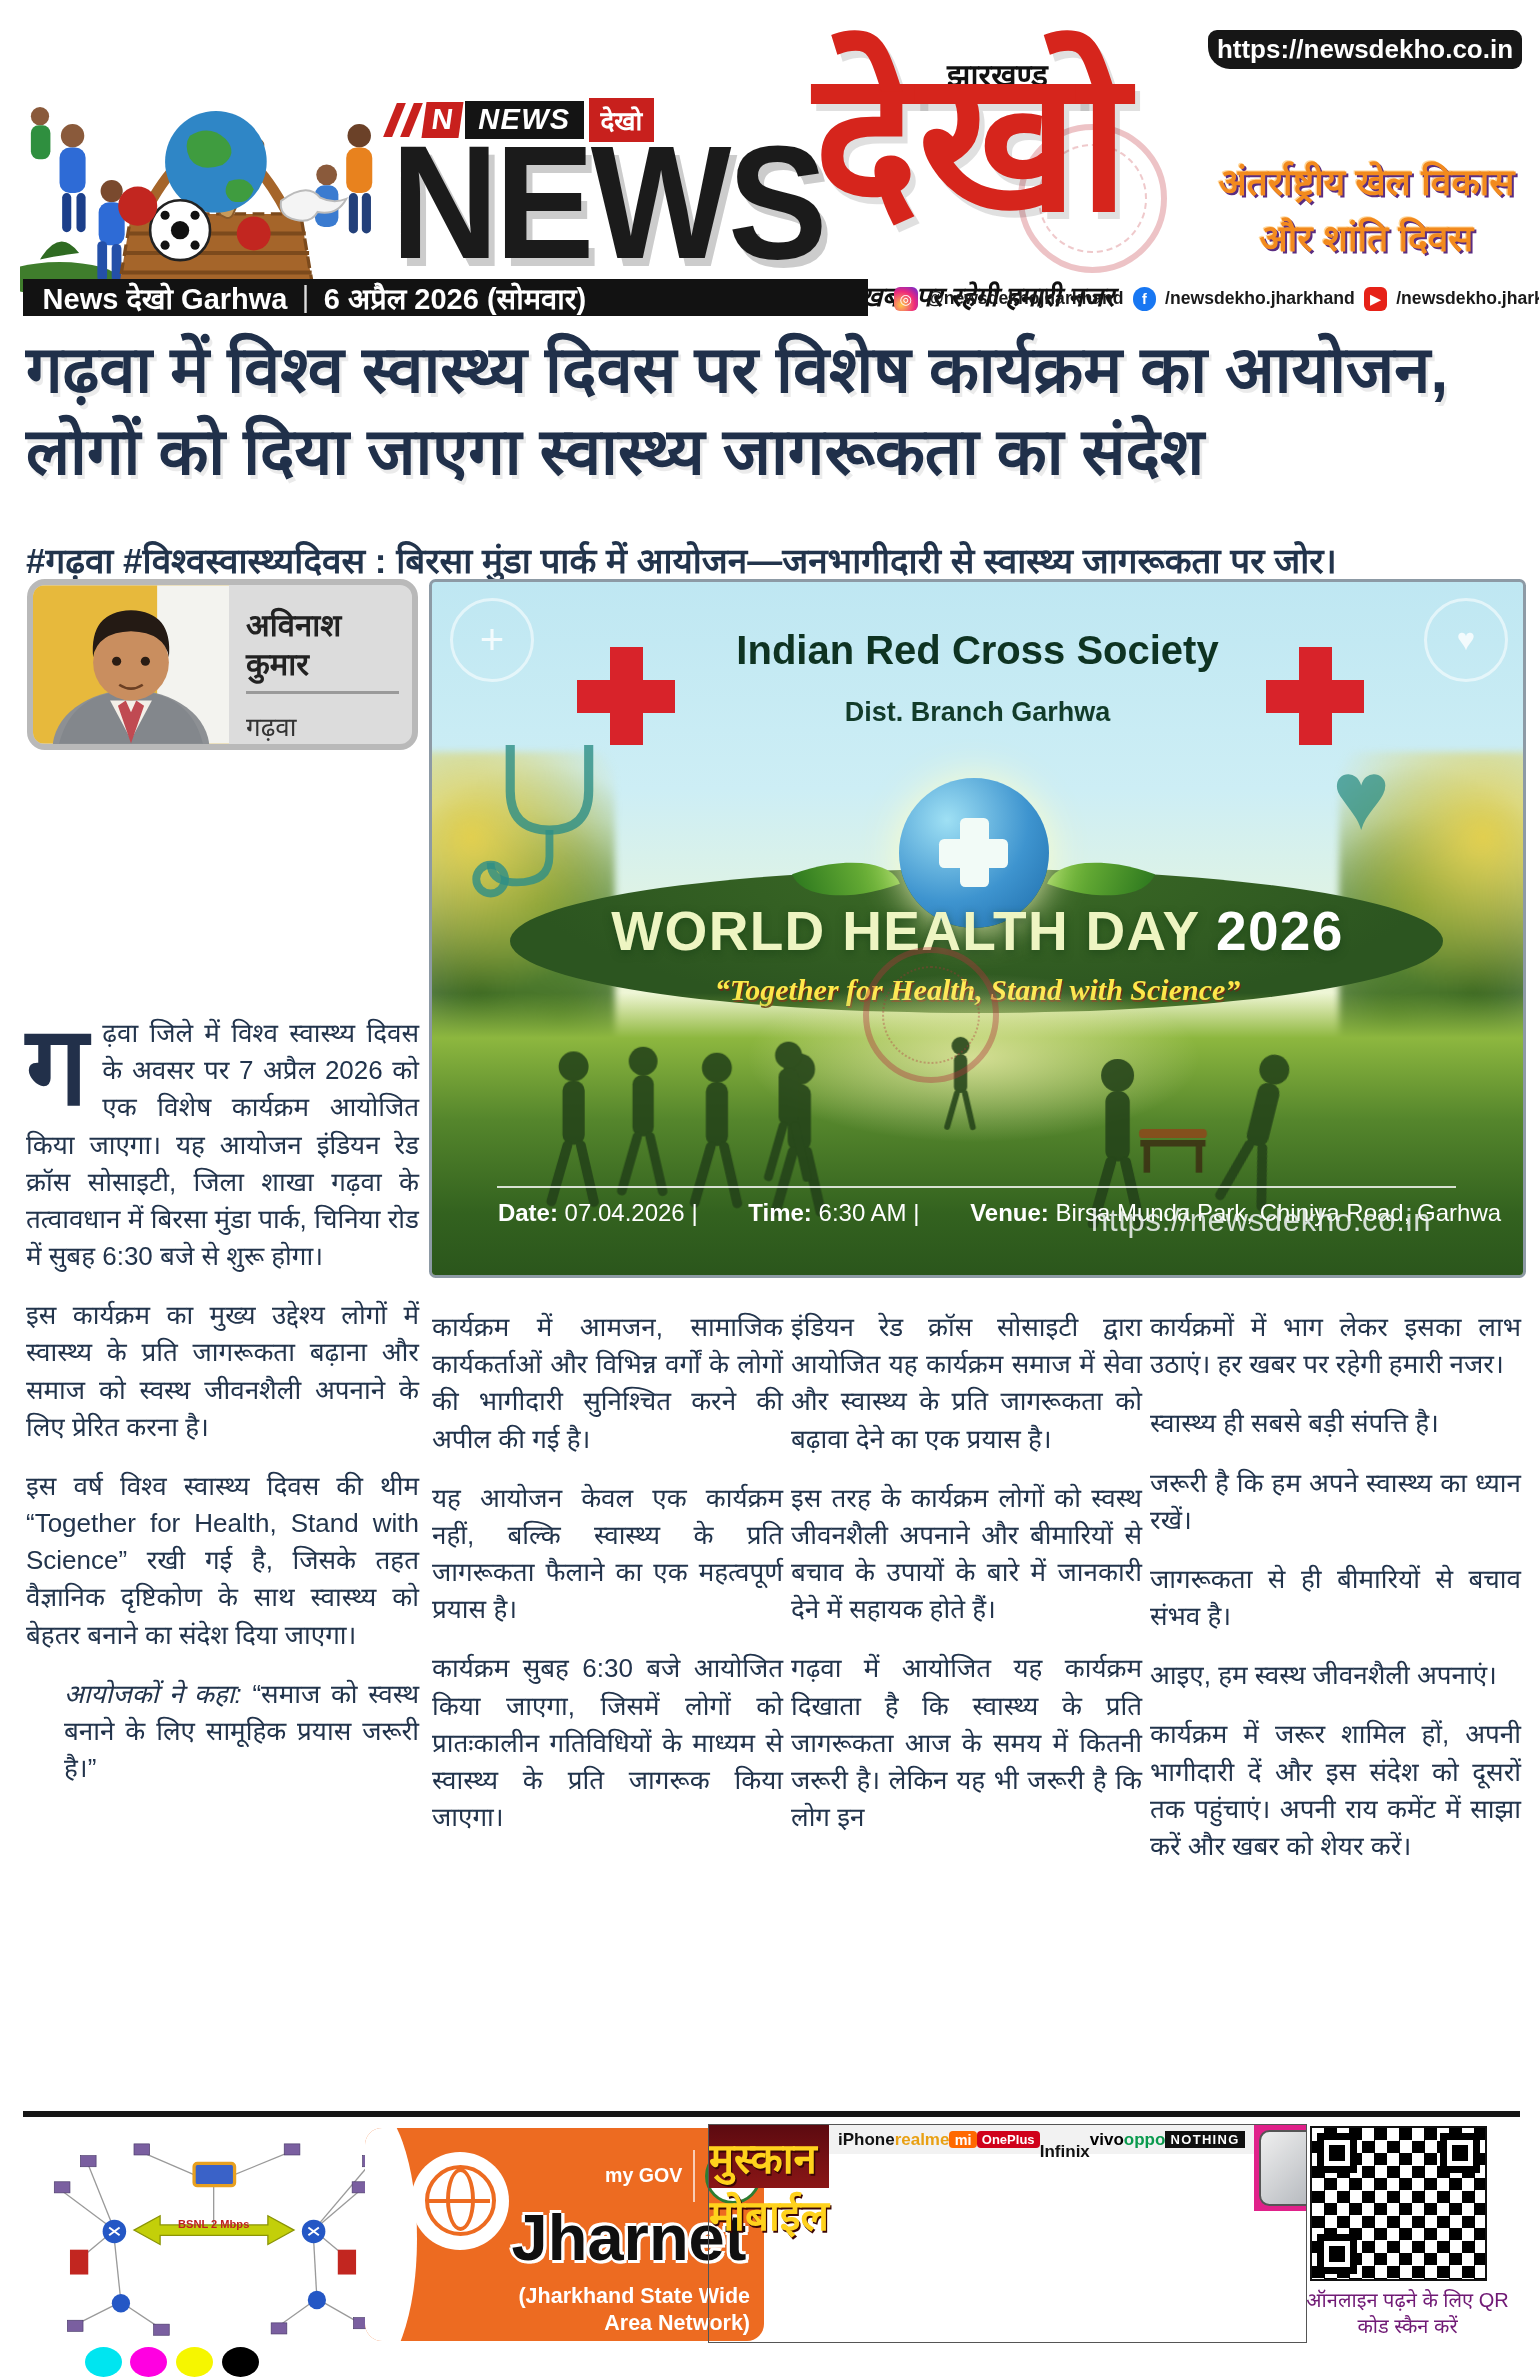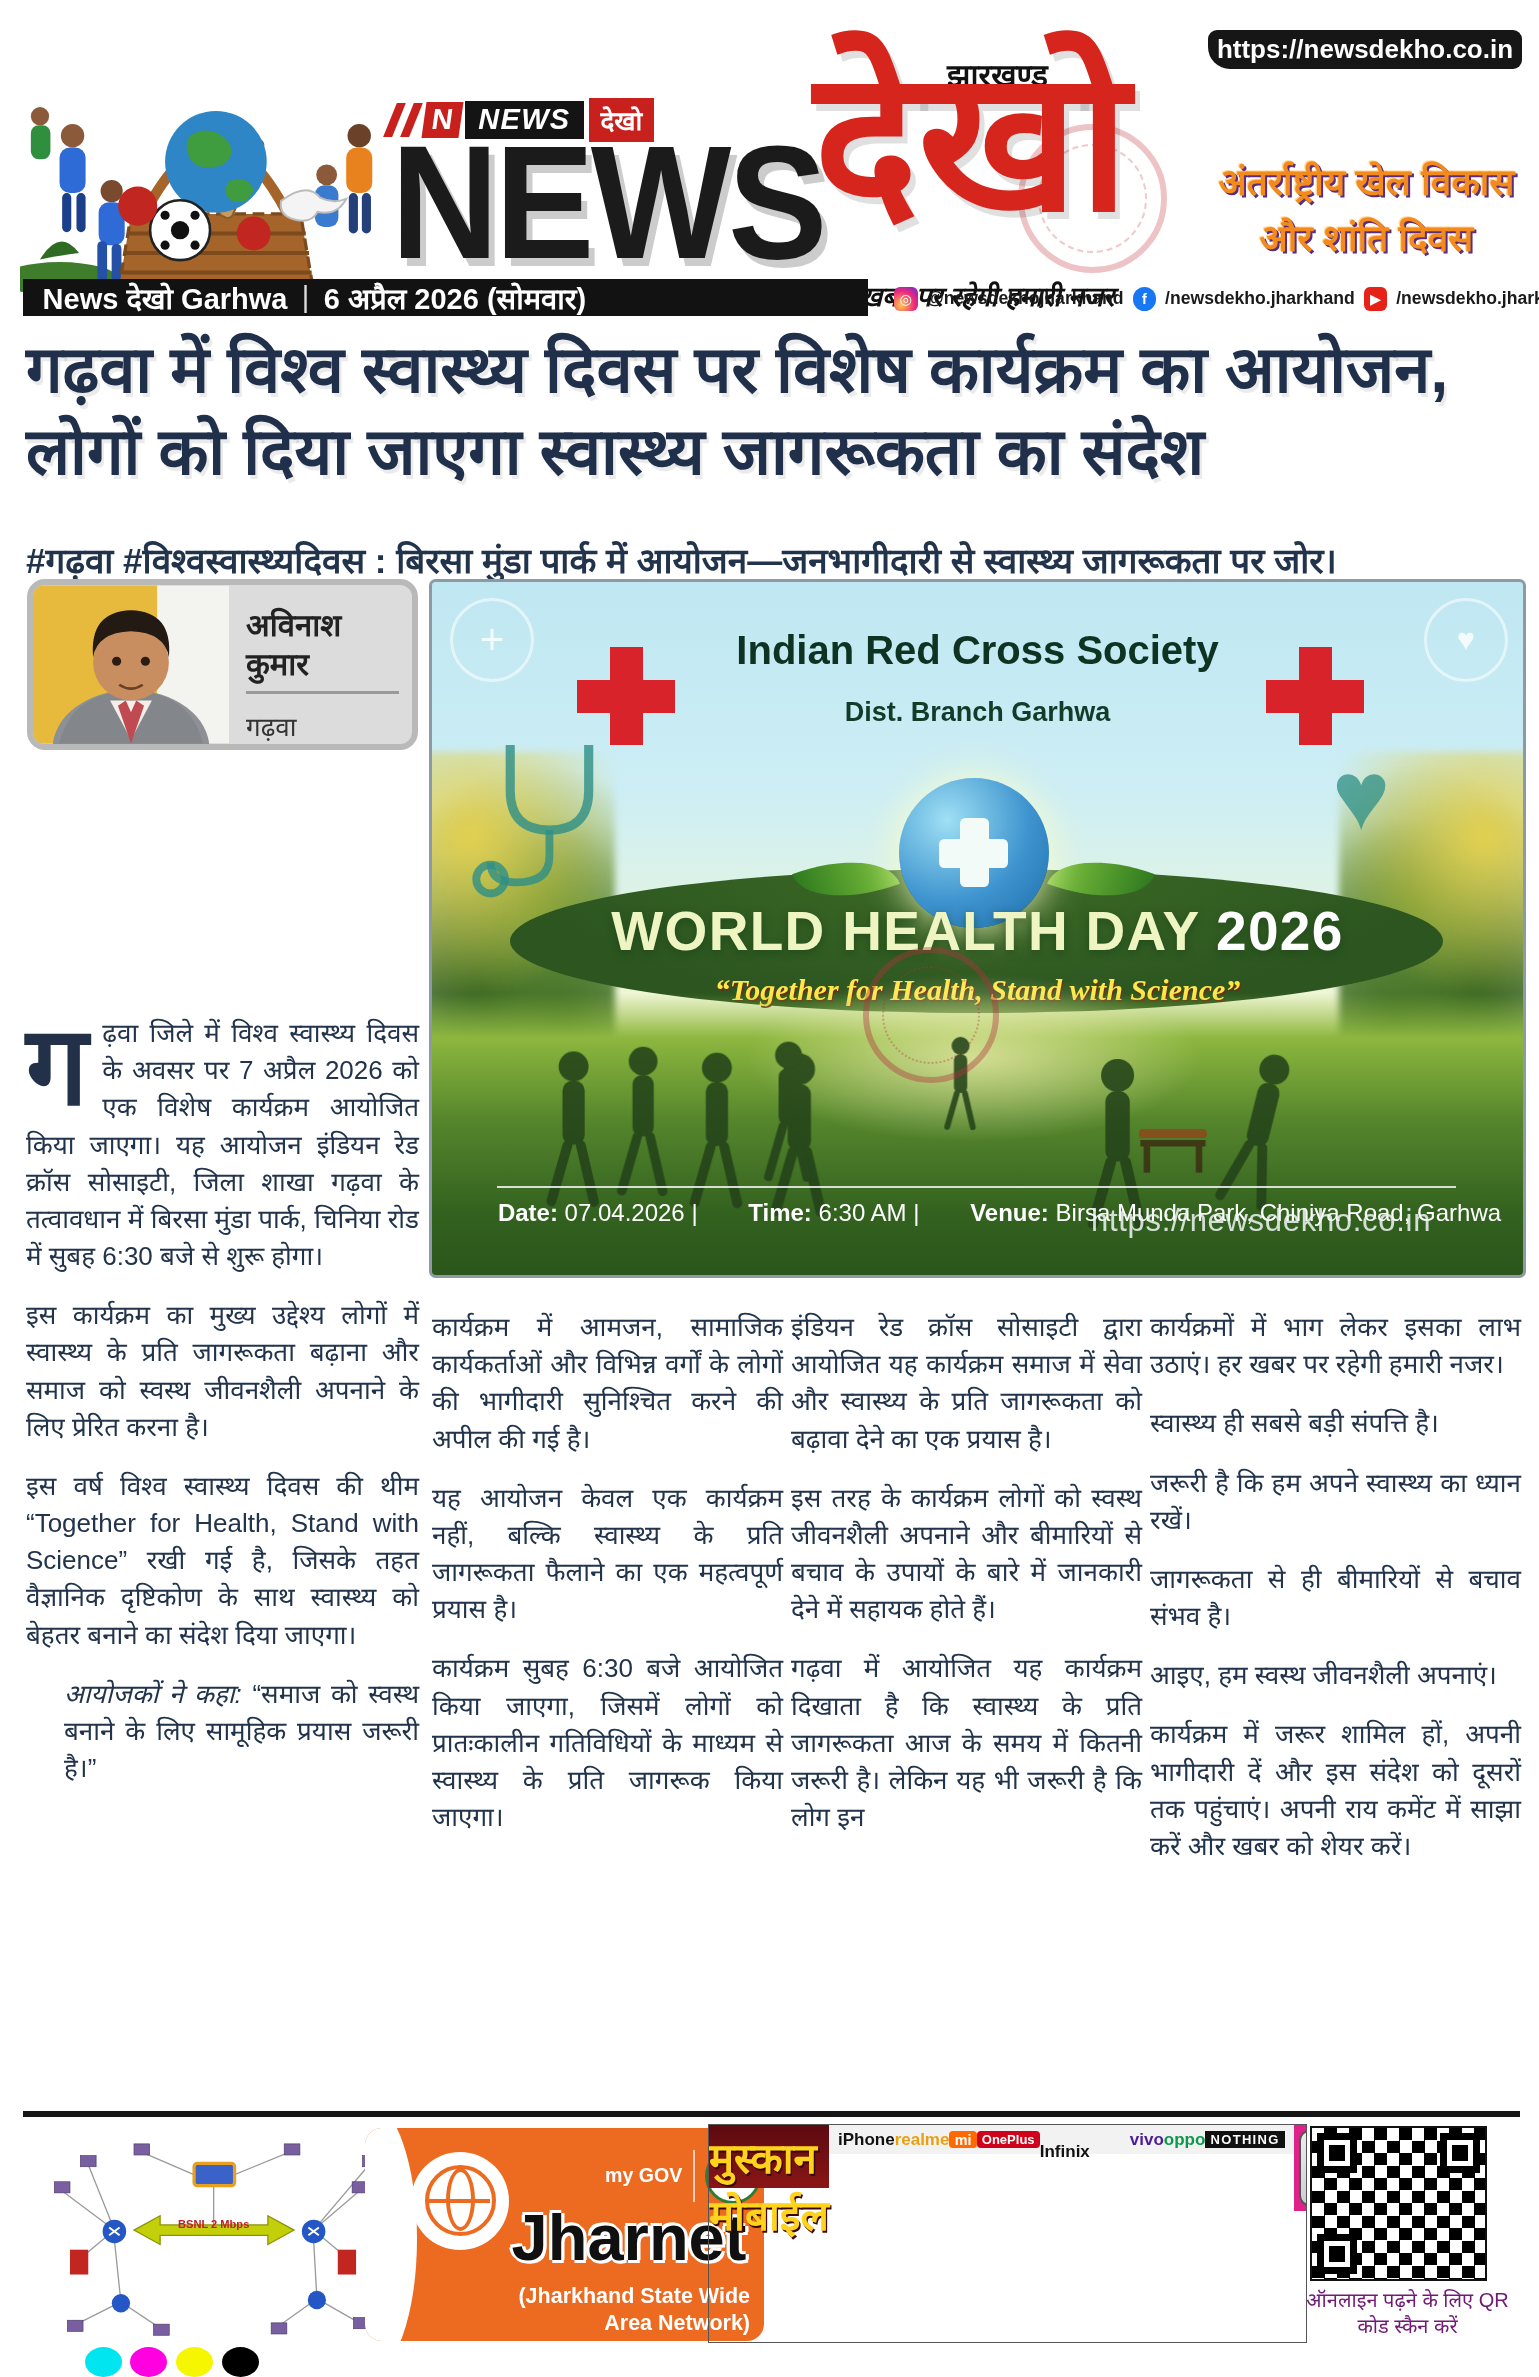--- a/index.html
+++ b/index.html
@@ -121,21 +121,21 @@
 
   #muskan{left:708px;top:2124px;width:597px;height:217px;display:flex;flex-direction:row;overflow:hidden;border:1.3px solid #555;}
   #mu-title{height:63px;background:linear-gradient(180deg,#5c0a10,#8a1616);display:flex;align-items:center;justify-content:center;
             color:#ffd21c;font-size:42px;font-weight:900;text-shadow:1.3px 2px 0 #3a0505;}
   #mu-brands{height:29px;background:#f2f2f2;display:flex;align-items:center;justify-content:space-around;padding:0 9px;font-size:17px;font-weight:800;}
   .br-iphone{color:#111;}
   .br-realme{color:#e8a013;}
   .br-mi{background:#ff6900;color:#fff;padding:0.7px 5.2px;border-radius:3.9px;font-size:14.4px;}
   .br-oneplus{background:#d0021b;color:#fff;padding:0.7px 5.2px;border-radius:3.9px;font-size:13px;}
   .br-infinix{color:#111;font-weight:900;margin-top:25px;}
-  .br-vivo{color:#4c1d95;margin-left:40px;}
+  .br-vivo{color:#000000;}
   .br-oppo{color:#0a9a4e;}
   .br-nothing{background:#111;color:#fff;padding:0.7px 5.2px;font-size:13px;letter-spacing:1.3px;}
   #mu-main{height:86px;background:#e0218a;display:flex;align-items:stretch;position:relative;}
   .mu-phone{width:98px;margin:5.2px;border-radius:10.4px;}
   .ph-l{background:linear-gradient(135deg,#efefef,#9fa4ab);border:2px solid #555;}
   .ph-r{background:linear-gradient(135deg,#9fd8bd,#3f8f6b);border:2px solid #555;}
   #mu-loan{flex:1;margin:3.9px 0;background:linear-gradient(120deg,#0b2a8a,#1e4fd8 45%,#0b2a8a);display:flex;flex-direction:column;
            align-items:center;justify-content:center;color:#fff;}
   #mu-loan .big{font-size:40px;font-weight:900;text-shadow:2px 2px 0 #071a55;}
   #mu-loan .small{font-size:15.7px;margin-top:17px;color:#ffe9b0;text-align:right;}

